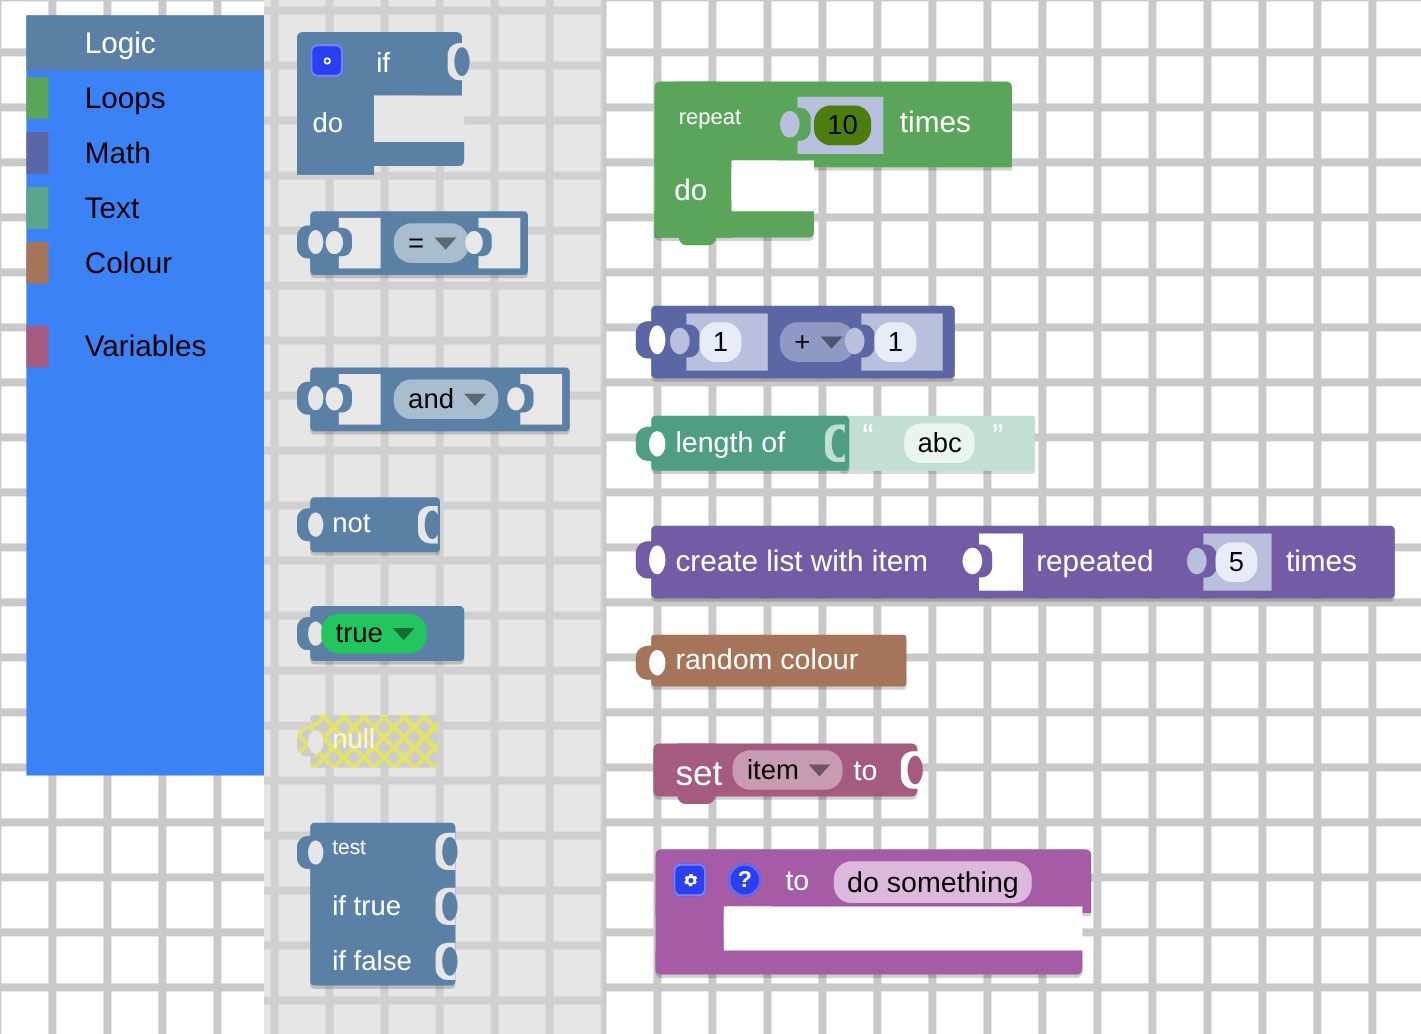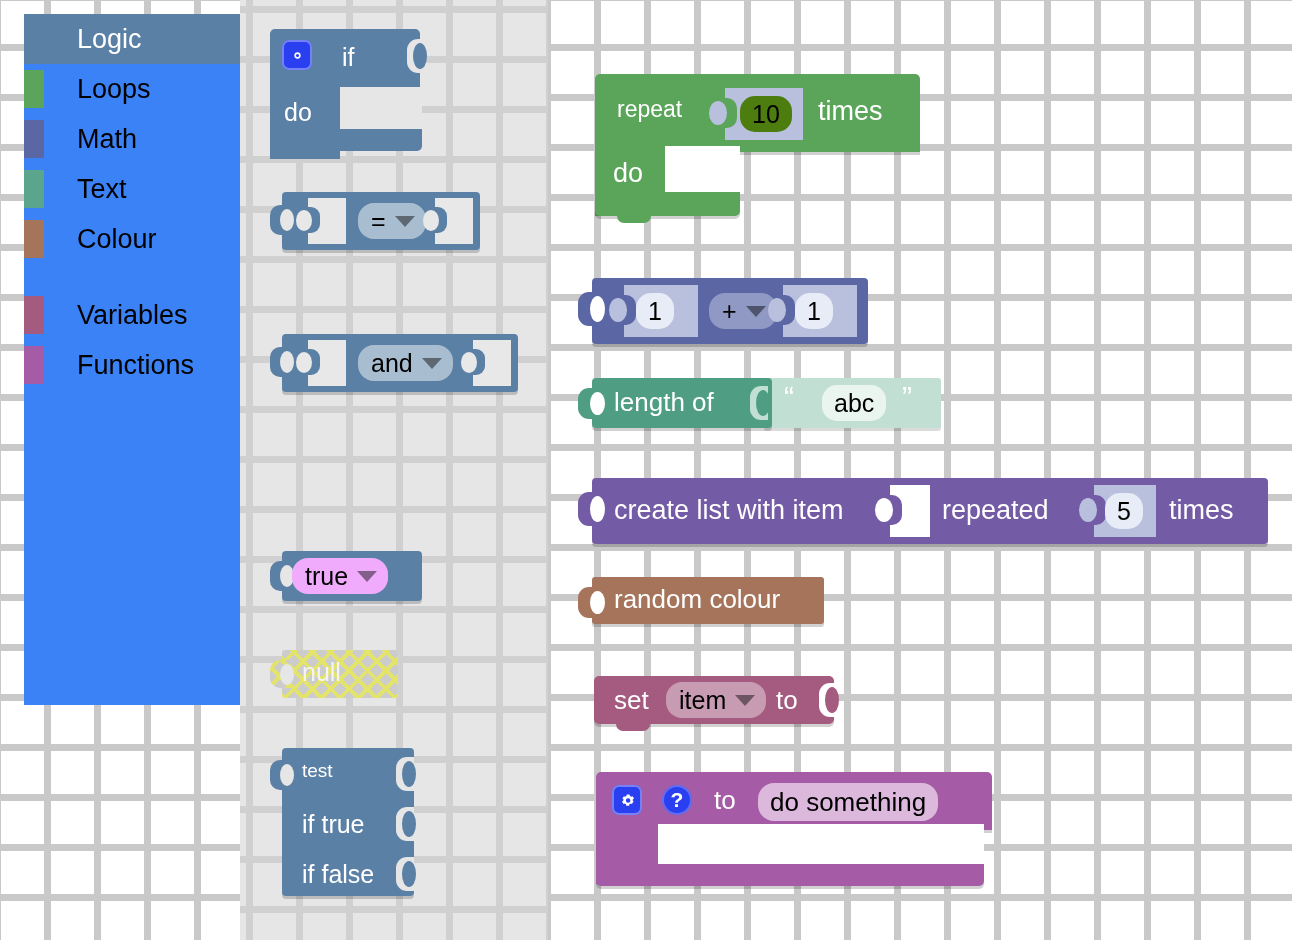--- a/index.html
+++ b/index.html
@@ -162,24 +162,20 @@
     <div class="cat-label">Colour</div>
   </div>
 
   <div class="cat-gap"></div>
 
   <div class="cat">
     <div class="swatch" style="background:#a55b80"></div>
     <div class="cat-label">Variables</div>
   </div>
 
-  <div class="cat">
-    <div class="swatch" style="background:#a55ba5"></div>
-    <div class="cat-label">Functions</div>
-  </div>
 </div>
 
 <div id="flyout">
   <div class="fdots"></div>
 
   <div class="blk" style="left:30px;top:29px;width:175px;height:130px;">
 
     <div style="position:absolute;left:0;top:0;width:150px;height:35px;background:#5b80a5;border-radius:5px 5px 0 0;"></div>
     <div class="notch-top" style="left:22px;top:0;background:#5b80a5;"></div>
 
@@ -234,26 +230,34 @@
     <div style="position:absolute;left:26px;top:18px;width:16px;height:21px;background:#e8e8e8;border-radius:50%;"></div>
     <div class="dd" style="position:absolute;left:88px;top:11px;background:#a9bdd1;">
       <span class="lbl dark">and</span>
       <span class="caret"></span>
     </div>
     <div style="position:absolute;left:203px;top:6px;width:38px;height:46px;background:#e8e8e8;"></div>
     <div style="position:absolute;left:201px;top:15px;width:14px;height:26px;background:#5b80a5;border-radius:0 9px 9px 0;"></div>
     <div style="position:absolute;left:191px;top:18px;width:16px;height:21px;background:#e8e8e8;border-radius:50%;"></div>
   </div>
 
+  <div class="blk" style="left:30px;top:452px;width:136px;height:52px;">
+    <div style="position:absolute;left:12px;top:0;width:118px;height:50px;background:#5b80a5;border-radius:4px;box-shadow:0 3px 0 rgba(0,0,0,.18);"></div>
+    <div style="position:absolute;left:0px;top:10px;width:20px;height:30px;background:#5b80a5;border-radius:10px 0 0 10px;"></div>
+    <div style="position:absolute;left:10px;top:14px;width:14px;height:22px;background:#e6e6e6;border-radius:50%;"></div>
+    <div class="lbl" style="position:absolute;left:32px;top:10px;font-size:25px;">not</div>
+    <div style="position:absolute;left:110px;top:8px;width:18px;height:34px;background:#e6e6e6;border-radius:11px 0 0 11px;"></div>
+    <div style="position:absolute;left:116px;top:12px;width:14px;height:26px;background:#5b80a5;border-radius:50%;"></div>
+  </div>
 
   <div class="blk" style="left:30px;top:551px;width:155px;height:52px;">
     <div style="position:absolute;left:12px;top:0;width:140px;height:50px;background:#5b80a5;border-radius:4px;box-shadow:0 3px 0 rgba(0,0,0,.18);"></div>
     <div style="position:absolute;left:0px;top:10px;width:20px;height:30px;background:#5b80a5;border-radius:10px 0 0 10px;"></div>
     <div style="position:absolute;left:10px;top:14px;width:14px;height:22px;background:#e6e6e6;border-radius:50%;"></div>
-    <div class="dd" style="position:absolute;left:22px;top:7px;background:#f0abfc;">
+    <div class="dd" style="position:absolute;left:22px;top:7px;background:#22c55e;">
       <span class="lbl dark">true</span>
       <span class="caret"></span>
     </div>
   </div>
 
   <div class="blk" style="left:30px;top:650px;width:128px;height:50px;">
     <div class="disabled" style="position:absolute;left:12px;top:0;width:116px;height:48px;border-radius:3px;"></div>
     <div class="disabled" style="position:absolute;left:0px;top:10px;width:20px;height:28px;border-radius:10px 0 0 10px;"></div>
     <div style="position:absolute;left:10px;top:14px;width:14px;height:21px;background:#e6e6e6;border-radius:50%;"></div>
     <div style="position:absolute;left:32px;top:8px;font-size:25px;color:#f4f4f4;">null</div>
@@ -281,21 +285,21 @@
 <div class="blk" style="left:595px;top:74px;width:330px;height:150px;z-index:3;">
   <div style="position:absolute;left:0;top:0;width:325px;height:78px;background:#5ba55b;border-radius:5px 5px 0 0;box-shadow:0 3px 0 rgba(0,0,0,.18);"></div>
   <div class="notch-top" style="left:22px;top:0;background:#5ba55b;"></div>
   <div style="position:absolute;left:0;top:70px;width:70px;height:72px;background:#5ba55b;"></div>
 
   <div style="position:absolute;left:70px;top:72px;width:75px;height:48px;background:#ffffff;border-radius:0 0 13px 13px;"></div>
   <div style="position:absolute;left:72px;top:72px;width:40px;height:10px;background:#ffffff;border-radius:0 0 8px 8px;"></div>
   <div style="position:absolute;left:0;top:118px;width:145px;height:24px;background:#5ba55b;border-radius:0 0 5px 5px;box-shadow:0 3px 0 rgba(0,0,0,.18);"></div>
   <div class="notch-bot" style="left:22px;top:140px;background:#5ba55b;"></div>
 
-  <div class="lbl" style="position:absolute;left:22px;top:22px;font-size:23px;">repeat</div>
+  <div class="lbl" style="position:absolute;left:22px;top:22px;font-size:20px;">repeat</div>
 
   <div style="position:absolute;left:130px;top:14px;width:78px;height:52px;background:#b9c0de;"></div>
   <div style="position:absolute;left:126px;top:24px;width:16px;height:30px;background:#5ba55b;border-radius:0 10px 10px 0;"></div>
   <div style="position:absolute;left:114px;top:27px;width:18px;height:24px;background:#b9c0de;border-radius:50%;"></div>
   <div class="field" style="position:absolute;left:145px;top:22px;height:36px;background:#4d7c0f;border-radius:15px;">10</div>
   <div class="lbl" style="position:absolute;left:223px;top:22px;font-size:27px;">times</div>
   <div class="lbl" style="position:absolute;left:18px;top:84px;font-size:27px;">do</div>
 </div>
 
 <div class="blk" style="left:578px;top:278px;width:290px;height:70px;z-index:3;">
@@ -358,21 +362,21 @@
   <div style="position:absolute;left:14px;top:0;width:232px;height:47px;background:#a5745b;border-radius:3px;box-shadow:0 3px 0 rgba(0,0,0,.18);"></div>
   <div style="position:absolute;left:0px;top:10px;width:22px;height:31px;background:#a5745b;border-radius:11px 0 0 11px;"></div>
   <div style="position:absolute;left:12px;top:14px;width:15px;height:23px;background:#ffffff;border-radius:50%;"></div>
   <div class="lbl" style="position:absolute;left:36px;top:7px;font-size:26px;">random colour</div>
 </div>
 
 <div class="blk" style="left:594px;top:676px;width:260px;height:56px;z-index:3;">
   <div style="position:absolute;left:0;top:0;width:240px;height:48px;background:#a55b80;border-radius:5px;box-shadow:0 3px 0 rgba(0,0,0,.18);"></div>
   <div class="notch-top" style="left:22px;top:0;background:#a55b80;"></div>
   <div class="notch-bot" style="left:22px;top:46px;background:#a55b80;"></div>
-  <div class="lbl" style="position:absolute;left:20px;top:9px;font-size:26px;">set</div>
+  <div class="lbl" style="position:absolute;left:20px;top:9px;font-size:32px;">set</div>
   <div class="dd" style="position:absolute;left:72px;top:6px;background:#c79bb2;">
     <span class="lbl dark">item</span>
     <span class="caret"></span>
   </div>
   <div class="lbl" style="position:absolute;left:182px;top:9px;font-size:26px;">to</div>
   <div style="position:absolute;left:225px;top:7px;width:18px;height:34px;background:#ffffff;border-radius:11px 0 0 11px;"></div>
   <div style="position:absolute;left:231px;top:11px;width:14px;height:26px;background:#a55b80;border-radius:50%;"></div>
 </div>
 
 <div class="blk" style="left:596px;top:772px;width:400px;height:118px;z-index:3;">

